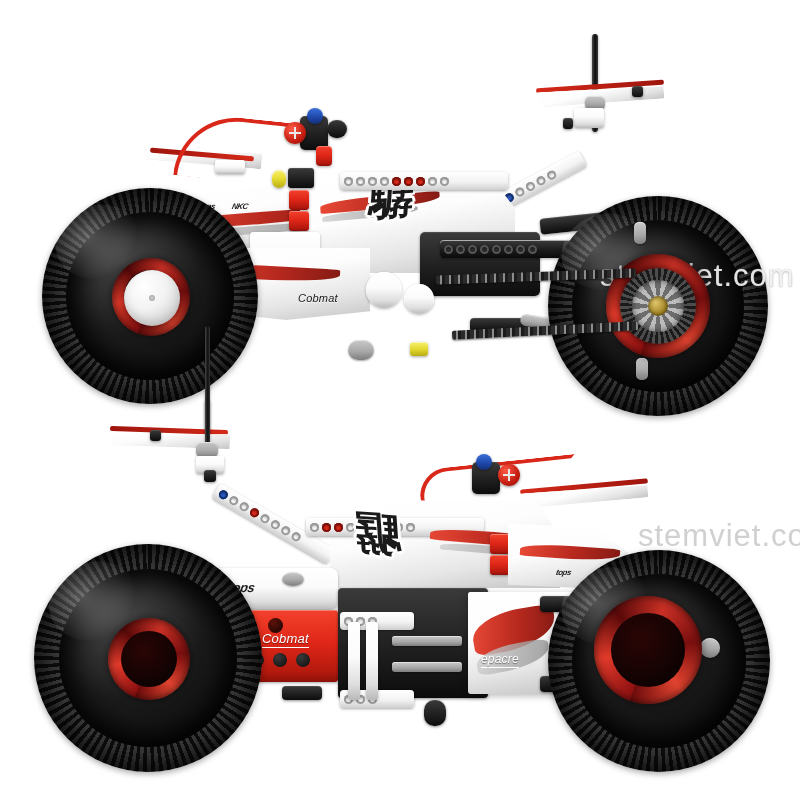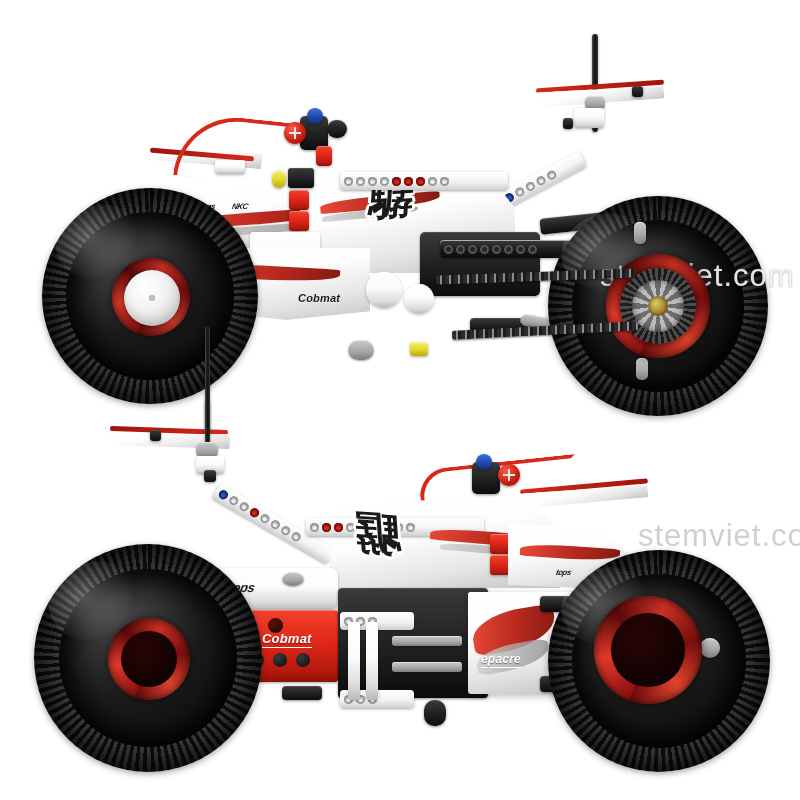--- a/index.html
+++ b/index.html
@@ -79,21 +79,21 @@
   .beam .hole.blue{background:#2c58bd;box-shadow:inset 0 0 0 2px #13306f, inset 0 2px 3px rgba(0,0,0,.5);}
 
   
   .fair{position:absolute;background:linear-gradient(170deg,#ffffff 0%,#fdfdfd 40%,#e6e6e6 72%,#c4c4c4 100%);
         box-shadow:0 2px 7px rgba(0,0,0,.28), inset 0 1px 0 rgba(255,255,255,.95);}
   .swoosh{position:absolute;background:linear-gradient(100deg,#e8402c 0%,#b31d12 55%,#7e0f08 100%);
         border-radius:50% 10% 60% 8%;opacity:.95;}
   .swoosh.grey{background:linear-gradient(100deg,#cfcfcf,#8f8f8f);opacity:.8;}
 
   
-  .brand{position:absolute;font-weight:bold;color:#fff;letter-spacing:.2px;white-space:nowrap;
+  .brand{position:absolute;font-weight:normal;color:#fff;letter-spacing:.2px;white-space:nowrap;
          text-shadow:0 1px 1px rgba(0,0,0,.45);}
   .brand.dark{color:#1a1a1a;text-shadow:0 1px 0 rgba(255,255,255,.6);}
   .ul{border-bottom:1.5px solid currentColor;padding-bottom:1px;}
   .tinylogo{position:absolute;font-weight:bold;font-style:italic;white-space:nowrap;
         color:#1c1c1c;letter-spacing:-.5px;transform:skewX(-12deg);}
 
   
   .kanji{position:absolute;font-weight:bold;line-height:1;white-space:nowrap;
      color:#1a1a1a;
      text-shadow:

